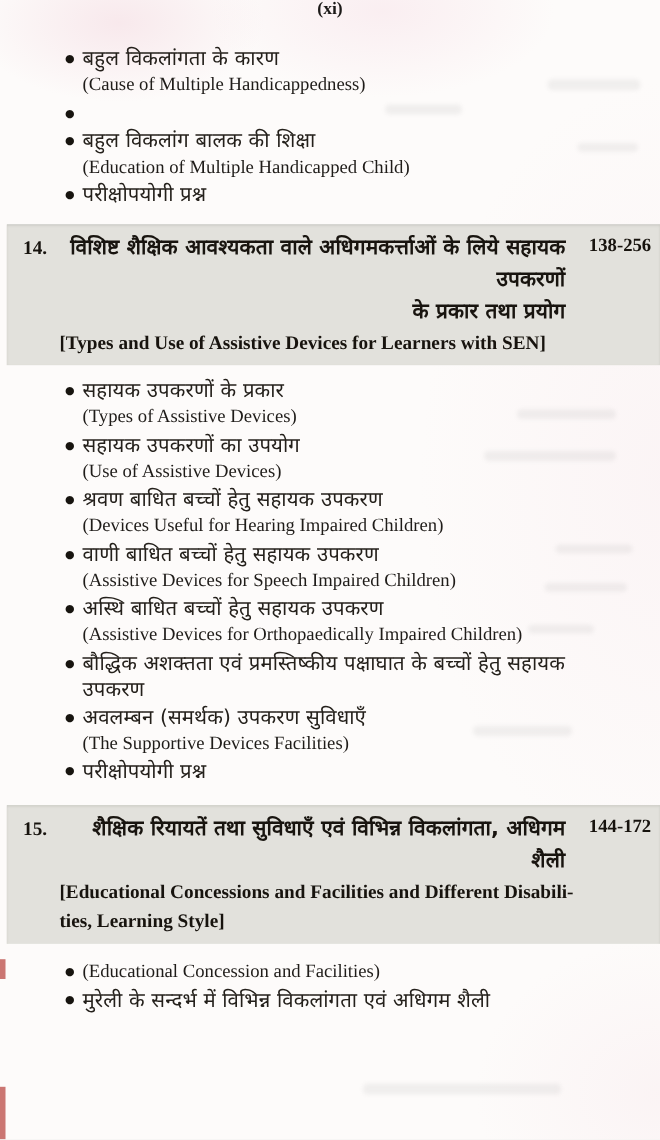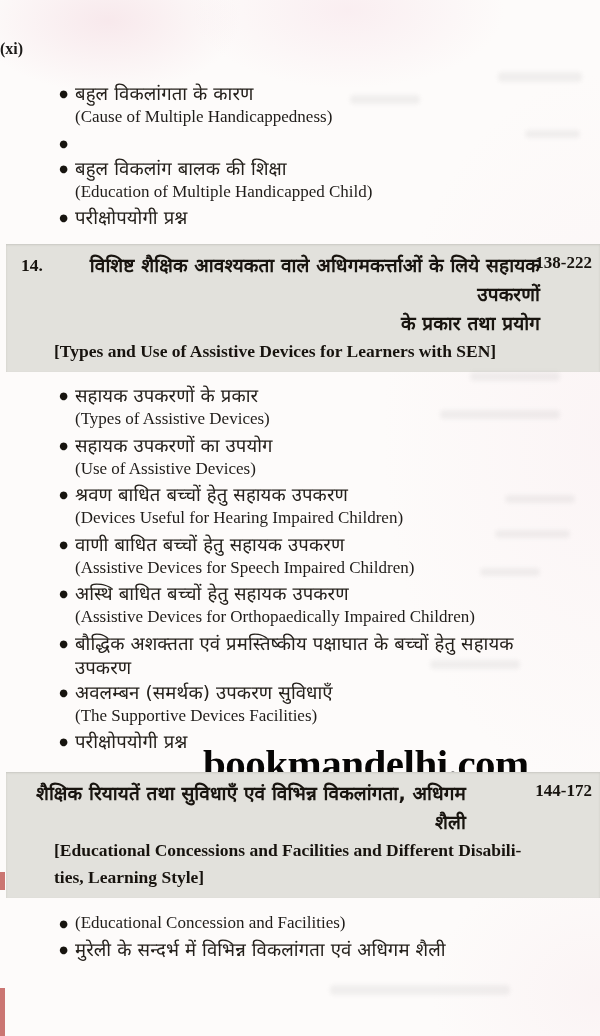--- a/index.html
+++ b/index.html
@@ -9,21 +9,21 @@
     background:
       radial-gradient(220px 120px at 18% 2%, rgba(240,205,215,.40), transparent 60%),
       radial-gradient(260px 130px at 58% 1%, rgba(244,214,224,.35), transparent 60%),
       radial-gradient(320px 520px at 101% 42%, rgba(246,227,233,.28), transparent 70%),
       radial-gradient(240px 200px at 100% 96%, rgba(244,222,228,.25), transparent 70%),
       #fdfbfa;
     font-family:"DejaVu Sans", sans-serif;
     color:#211d1a;
   }
   .page-num{
-    padding-top:40px;
+    text-align:center;
     font-family:"Liberation Serif","DejaVu Serif",serif;
     font-weight:bold;font-size:16px;color:#1c1a18;
   }
   .toc-list{margin-top:24px;}
   .toc-item{display:flex;margin-bottom:1px;}
   .bullet{
     width:23px;flex:none;text-align:center;font-size:10px;line-height:24px;
     color:#17140f;margin-left:52px;
   }
   .texts{max-width:460px;}
@@ -35,21 +35,21 @@
     font-family:"Liberation Serif","DejaVu Serif",serif;
     font-size:17px;line-height:22.5px;color:#1f1c19;white-space:pre-line;
     padding-bottom:2px;
   }
   .en:empty{display:none;}
   .chapter{
     position:relative;background:#e2e1dc;margin:14px 0 12px 6px;
     padding:7px 60px 7px 0;
     box-shadow:inset 0 1px 2px rgba(90,90,80,.18);
   }
-  .ch-row{display:flex;gap:26px;}
+  .ch-row{display:flex;}
   .ch-num{
     flex:none;width:33px;padding-left:15px;
     font-family:"Liberation Serif","DejaVu Serif",serif;
     font-weight:bold;font-size:17.5px;line-height:29px;color:#17130e;
   }
   .ch-title-hi{
     font-weight:bold;font-size:19px;line-height:29px;color:#18140f;
     white-space:pre-line;max-width:460px;letter-spacing:.1px;text-align:right;
   }
   .ch-title-en{
@@ -105,21 +105,21 @@
     </div>
   </div>
 
   <div class="chapter">
     <div class="ch-row">
       <span class="ch-num">14.</span>
       <span class="ch-title-hi">विशिष्ट शैक्षिक आवश्यकता वाले अधिगमकर्त्ताओं के लिये सहायक उपकरणों
 के प्रकार तथा प्रयोग</span>
     </div>
     <div class="ch-title-en">[Types and Use of Assistive Devices for Learners with SEN]</div>
-    <span class="ch-pages">138-222</span>
+    <span class="ch-pages">138-256</span>
   </div>
 
   <div class="toc-list" style="margin-top:12px;">
     <div class="toc-item">
       <span class="bullet">●</span>
       <div class="texts">
         <div class="hi">सहायक उपकरणों के प्रकार</div>
         <div class="en">(Types of Assistive Devices)</div>
       </div>
     </div>
@@ -171,20 +171,21 @@
         <div class="hi">परीक्षोपयोगी प्रश्न</div>
 
       </div>
     </div>
   </div>
 
   <div class="watermark">bookmandelhi.com</div>
 
   <div class="chapter" style="margin-top:18px;">
     <div class="ch-row">
+      <span class="ch-num">15.</span>
       <span class="ch-title-hi">शैक्षिक रियायतें तथा सुविधाएँ एवं विभिन्न विकलांगता, अधिगम शैली</span>
     </div>
     <div class="ch-title-en">[Educational Concessions and Facilities and Different Disabili-
 ties, Learning Style]</div>
     <span class="ch-pages">144-172</span>
   </div>
 
   <div class="toc-list" style="margin-top:14px;">
     <div class="toc-item">
       <span class="bullet">●</span>

